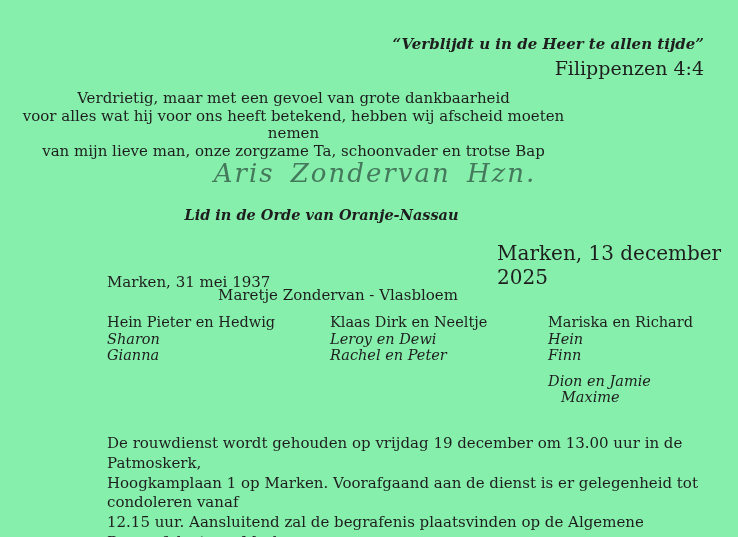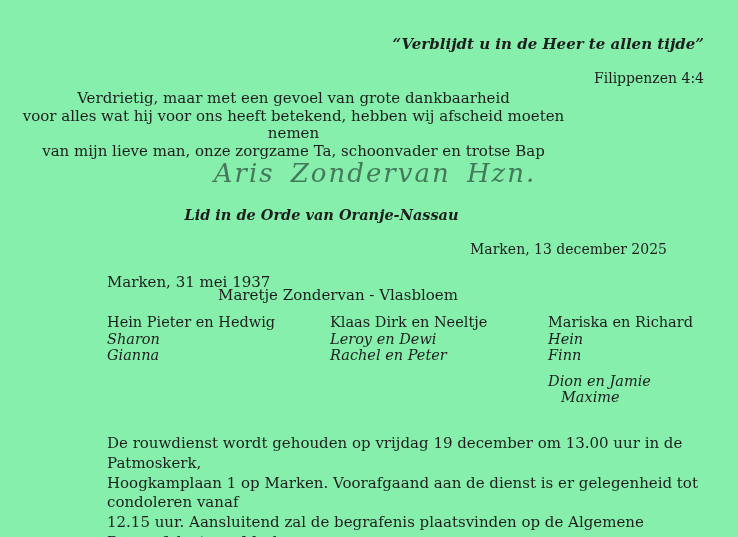--- a/index.html
+++ b/index.html
@@ -22,23 +22,23 @@
     right: 34px;
     text-align: right;
   }
   .quote-text {
     font-style: italic;
     font-weight: bold;
     font-size: 15px;
     line-height: 18px;
   }
   .quote-source {
-    font-size: 14px;
+    font-size: 19px;
     line-height: 15px;
-    margin-top: 18px;
+    margin-top: 8px;
   }
   .intro {
     position: absolute;
     top: 90px;
     left: 0;
     width: 587px;
     text-align: center;
     font-size: 15px;
     line-height: 17.5px;
   }
@@ -70,22 +70,22 @@
   .date-birth {
     position: absolute;
     top: 241px;
     left: 107px;
     font-size: 15px;
     margin-top: 32px;
   }
   .date-death {
     position: absolute;
     top: 241px;
-    left: 470px;
-    font-size: 14px;
+    left: 497px;
+    font-size: 20px;
   }
   .widow-name {
     position: absolute;
     top: 286px;
     left: 0;
     width: 676px;
     text-align: center;
     font-size: 15px;
   }
   .family-col {

